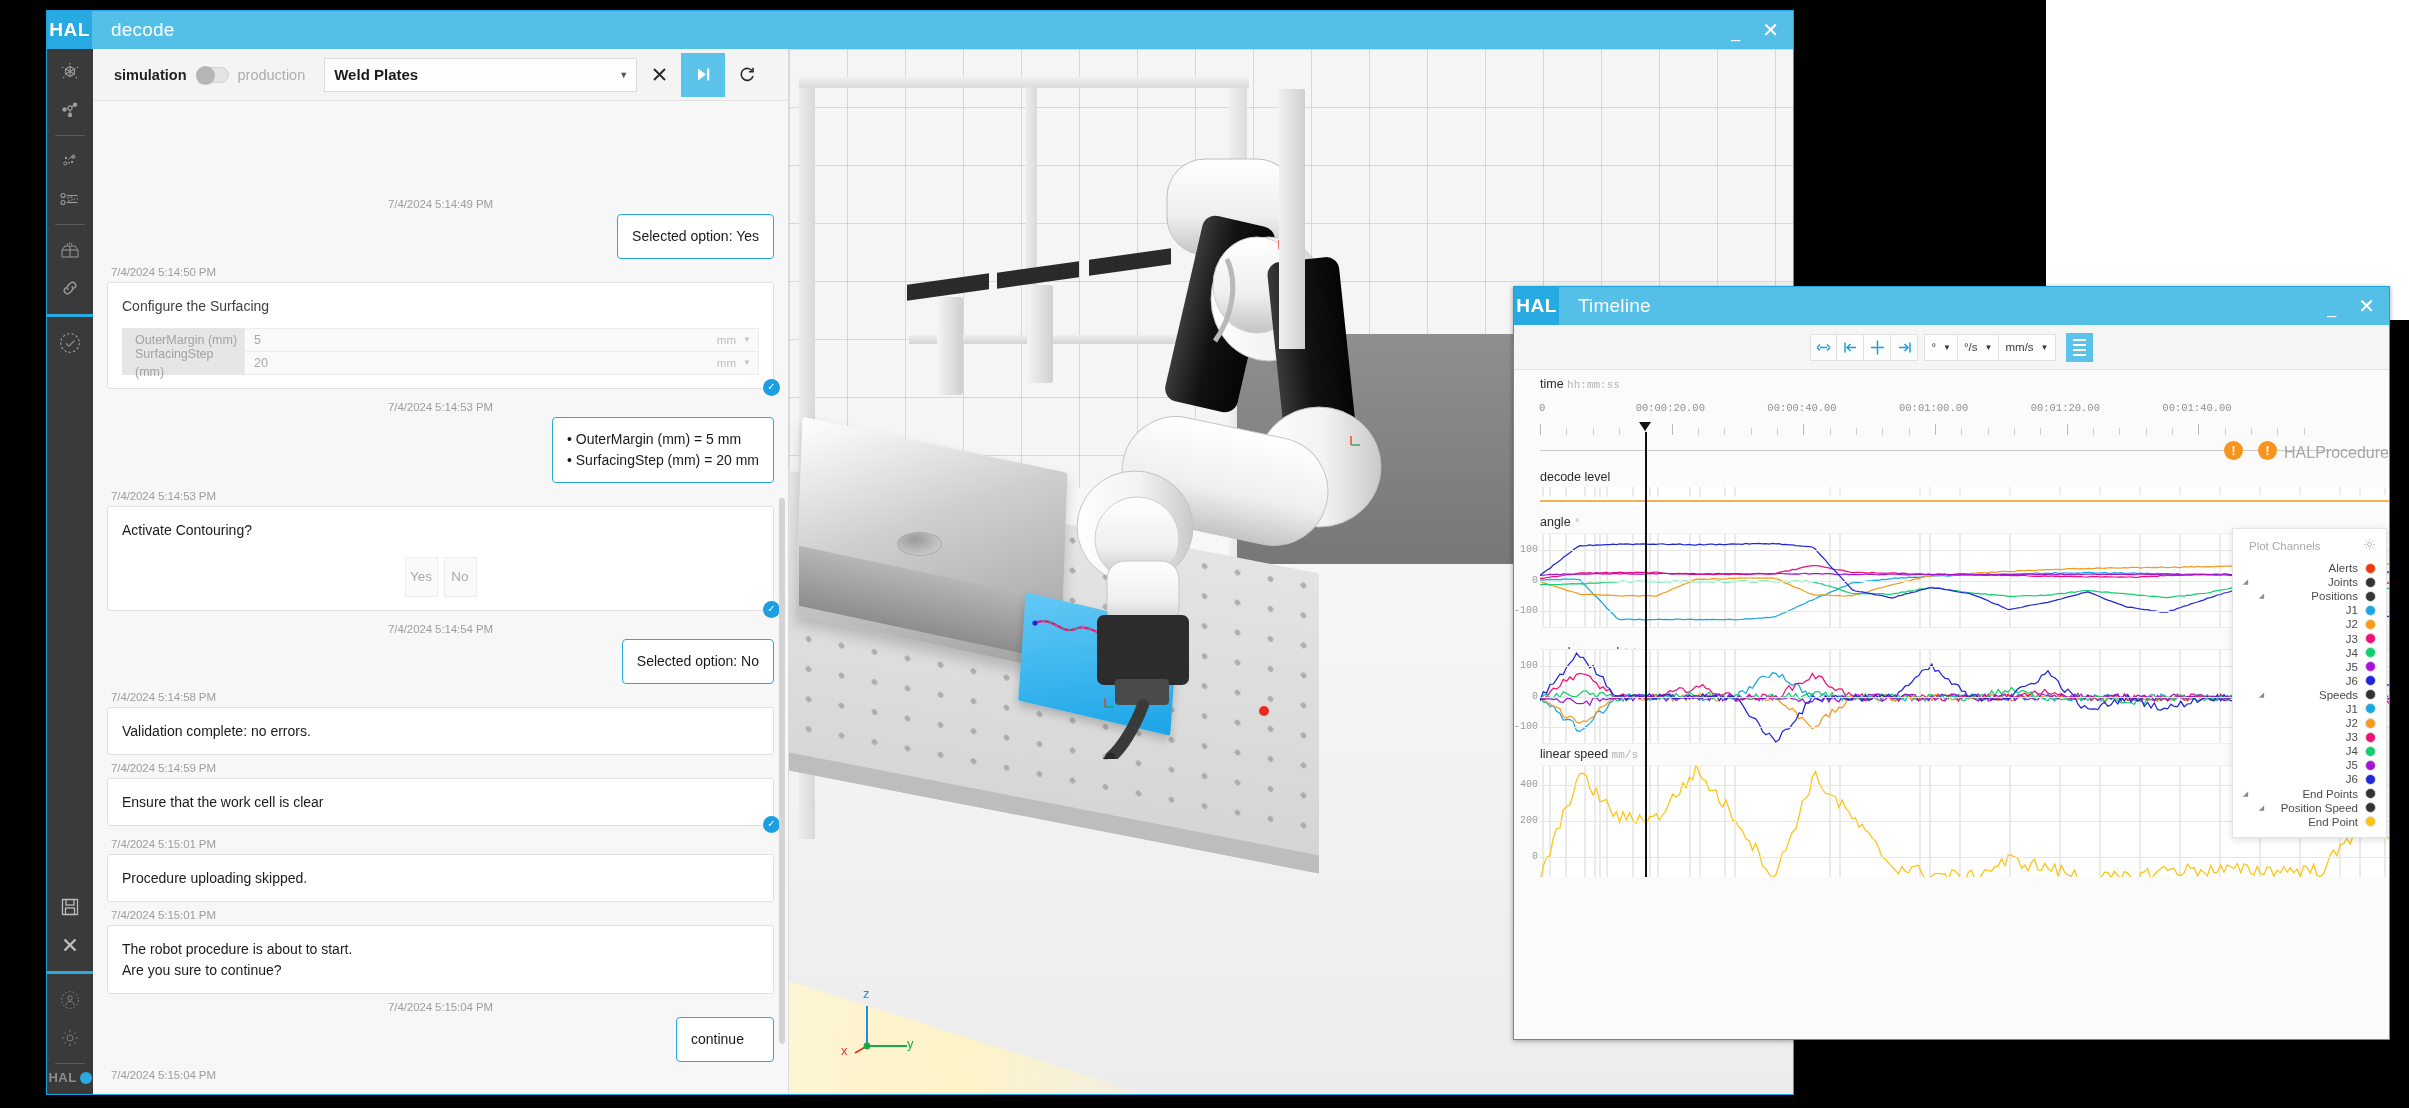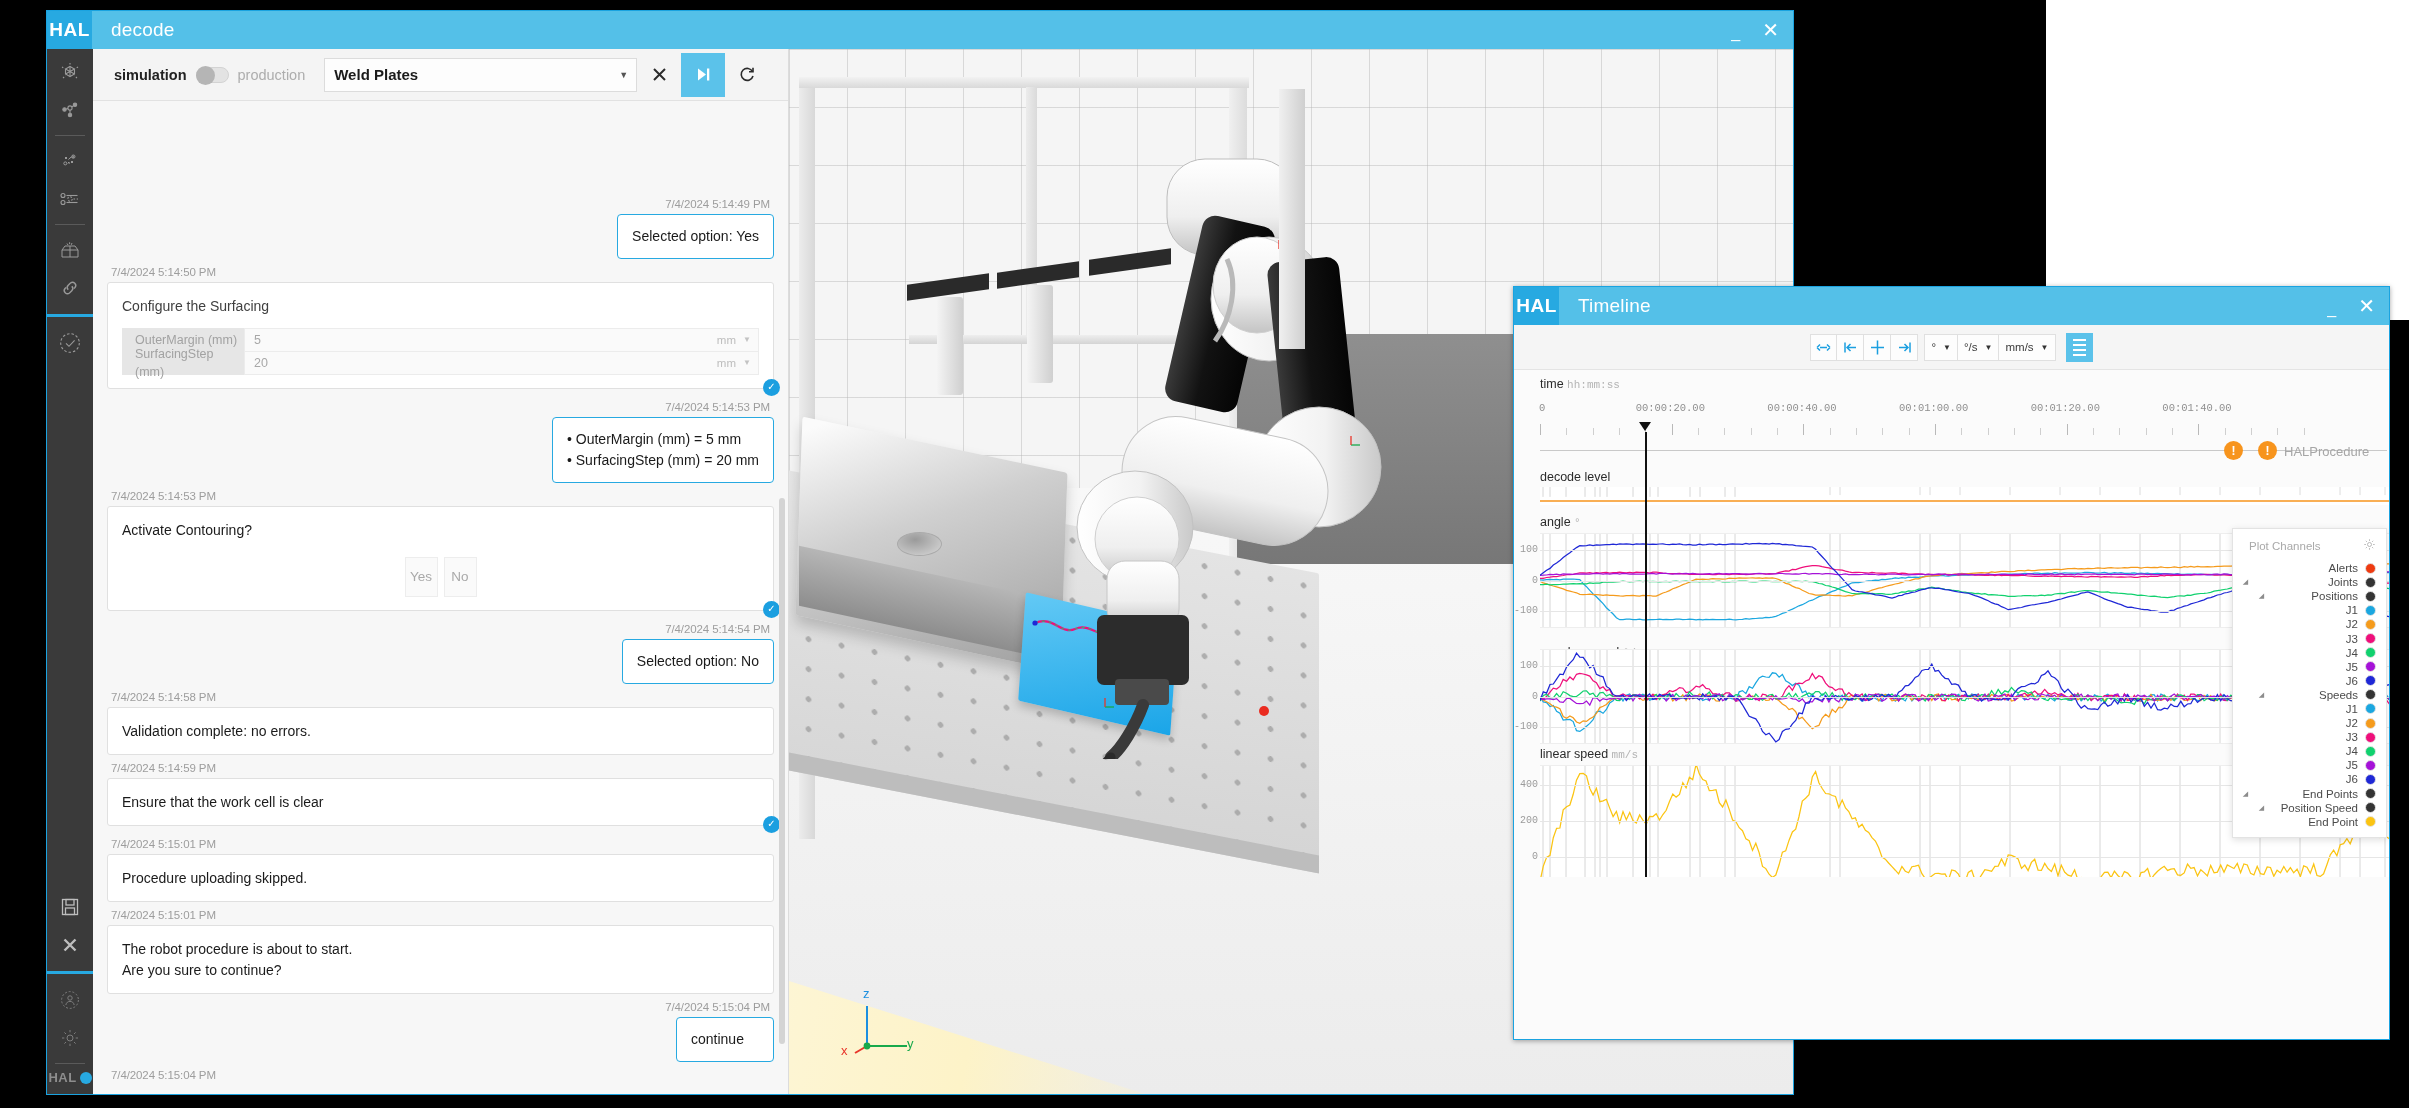--- a/index.html
+++ b/index.html
@@ -83,21 +83,21 @@
   }
   .tb-btn.active { background:#5bc2ea; color:#fff; }
   #tb-spacer { flex:1; }
 
   #chat-scroll {
     flex:1; overflow:hidden; position:relative; padding:0 14px;
   }
   #chat-inner { position:absolute; left:14px; right:14px; bottom:8px; }
   .msg-block { margin-bottom:5px; position:relative; }
   .ts { font-size:11.5px; color:#9d9d9d; margin:7px 0 4px 4px; letter-spacing:-.1px;}
-  .ts.right { text-align:right; margin-right:4px; }
+  .ts.right { text-align:center; margin-right:4px; }
   .bubble-in {
     background:#fff; border:1px solid #e0e0e0; border-radius:3px;
     padding:13px 14px; font-size:14px; color:#1a1a1a; line-height:1.45;
     position:relative;
   }
   .bubble-row-right { display:flex; justify-content:flex-end; }
   .bubble-out {
     background:#fff; border:1.6px solid #27a9e1; border-radius:4px;
     padding:11px 14px; font-size:14px; color:#1a1a1a; line-height:1.5;
     display:inline-block;
@@ -192,21 +192,21 @@
   .tl-axis-num { position:absolute; font-size:10px; color:#9b9b9b; font-family:"Liberation Mono", monospace; text-align:right; }
   .plotbox { position:absolute; background:#fff; border-top:1px solid #eee; border-bottom:1px solid #eee; overflow:hidden;}
   .plotbox svg { display:block; }
   #cursor-line { position:absolute; width:1.5px; background:#111; z-index:6; }
   #cursor-head { position:absolute; width:0; height:0; border-left:6px solid transparent;
                  border-right:6px solid transparent; border-top:9px solid #111; z-index:6; }
   .proc-pill {
     position:absolute; width:19px; height:19px; border-radius:50%; background:#f7941d;
     color:#fff; font-size:12px; font-weight:700; display:flex; align-items:center; justify-content:center;
   }
-  .proc-label { position:absolute; font-size:13px; color:#a6a6a6; }
+  .proc-label { position:absolute; font-size:16px; color:#a6a6a6; }
 
   
   #plot-channels {
     position:absolute; right:2px; top:158px; width:155px;
     background:#fff; border:1px solid #e3e3e3; box-shadow:0 2px 7px rgba(0,0,0,.13);
     padding:6px 0 8px; z-index:20;
   }
   #pc-head {
     display:flex; align-items:center; justify-content:space-between;
     padding:2px 10px 6px 16px;

